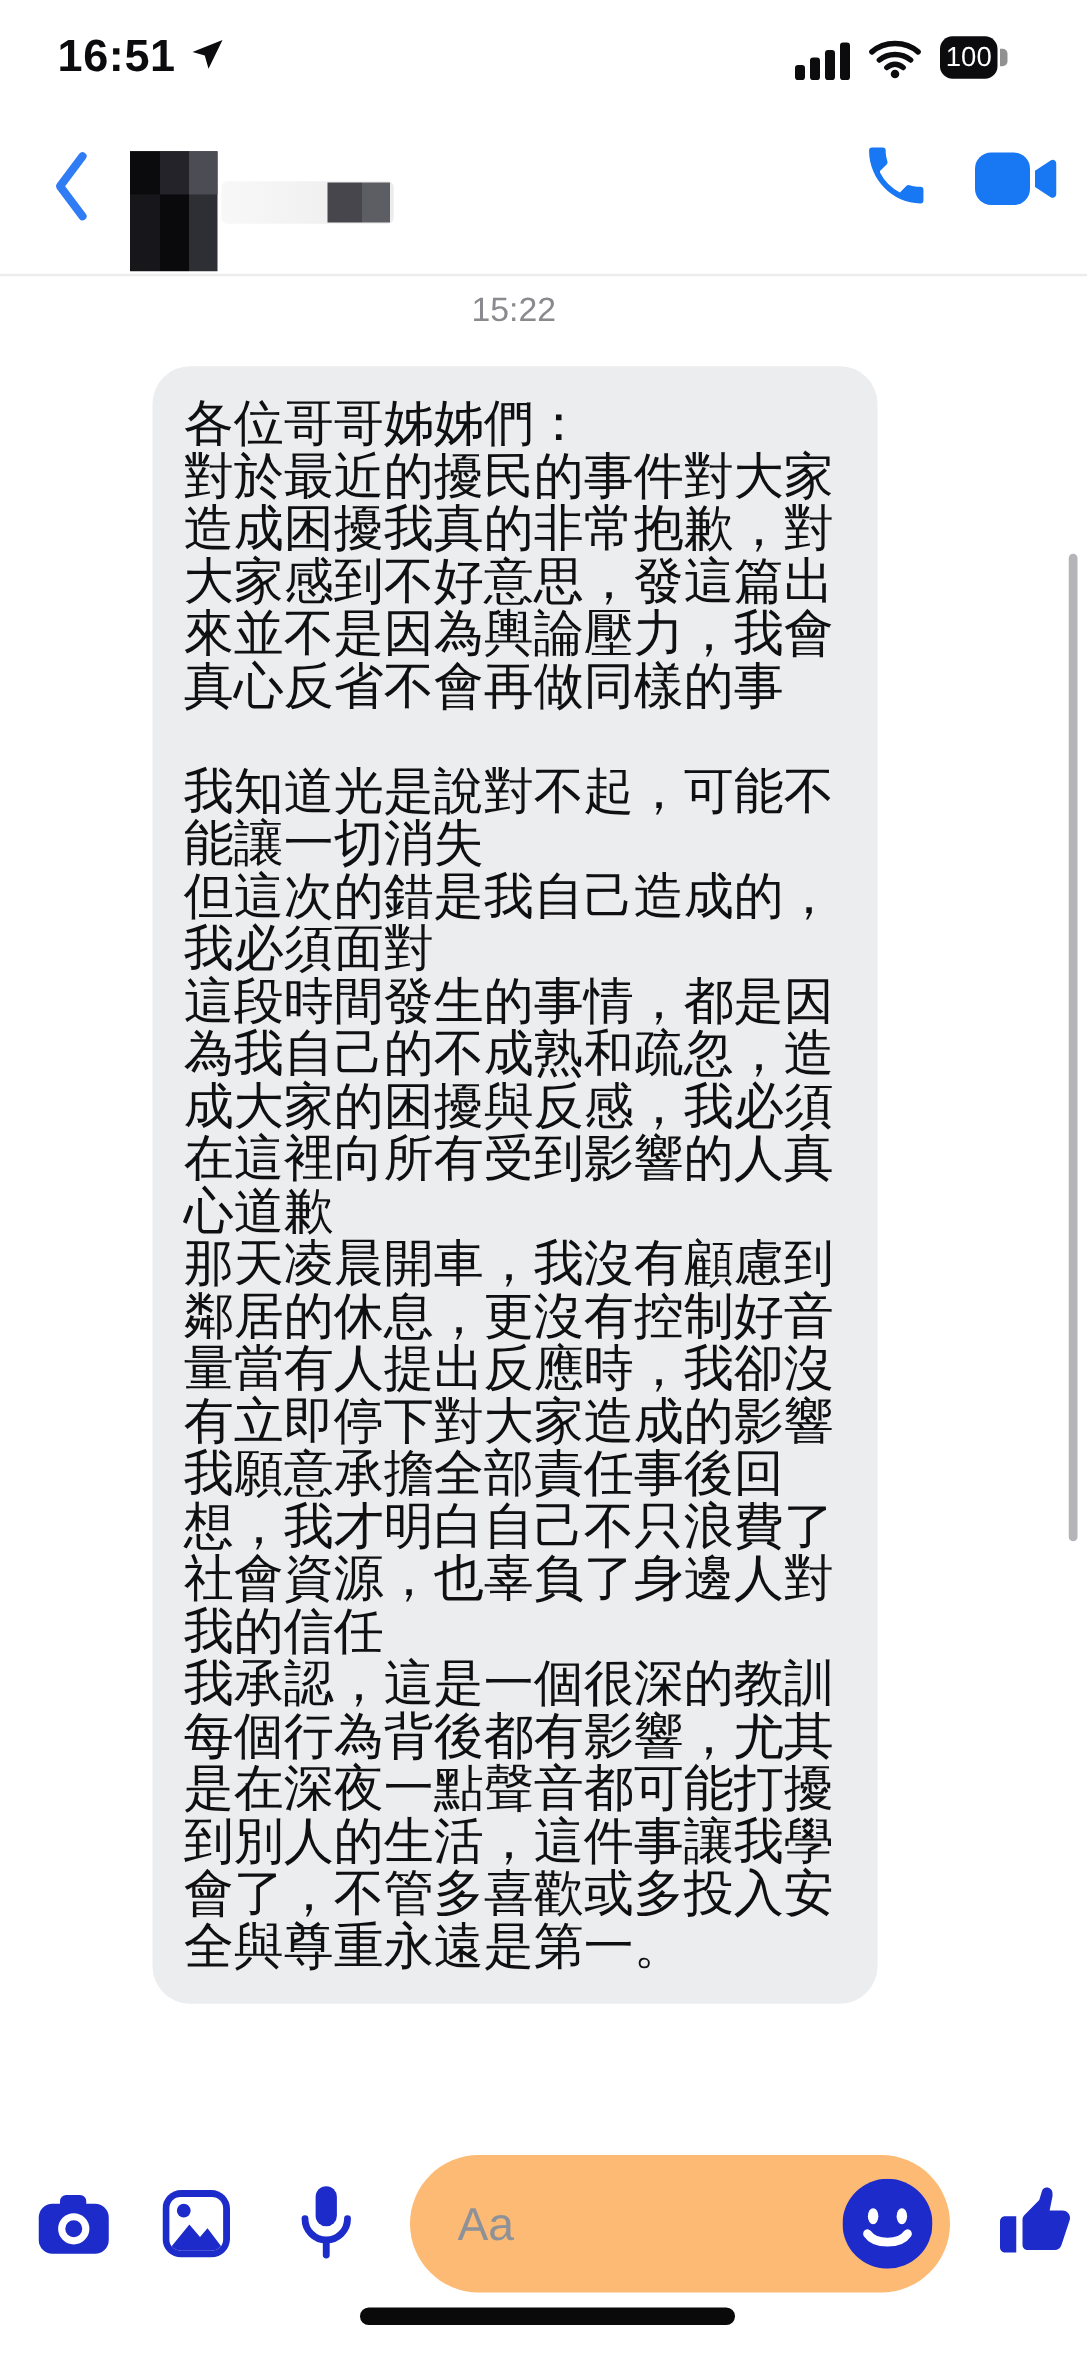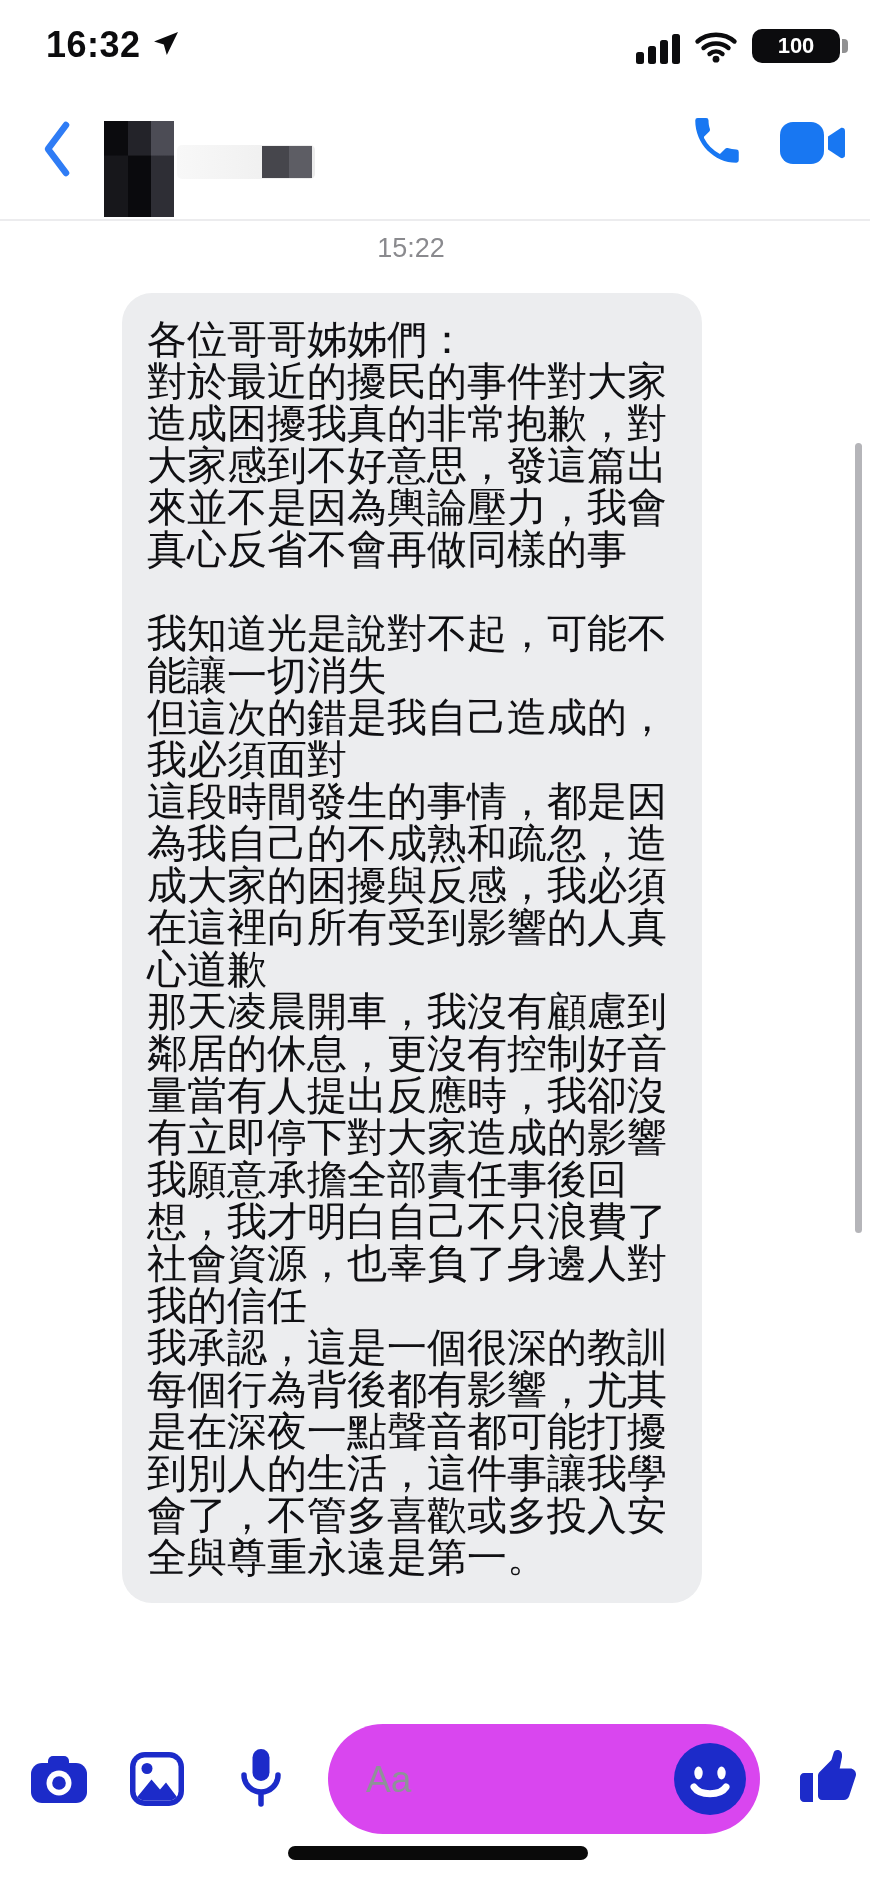--- a/index.html
+++ b/index.html
@@ -6,24 +6,24 @@
   .screen {
     position:relative; width:870px; height:1882px; overflow:hidden;
     background:#ffffff; font-family:"Liberation Sans", sans-serif;
   }
   
   .sb-time { position:absolute; left:46px; top:24px; font-size:36px; font-weight:700;
              color:#0c0c0e; letter-spacing:0.5px; }
   .sb-navarrow { position:absolute; left:152px; top:31px; }
   .sb-signal { position:absolute; left:636px; top:32px; }
   .sb-wifi { position:absolute; left:694px; top:31px; }
-  .sb-battery { position:absolute; left:752px; top:29px; width:88px; height:34px;
+  .sb-battery { position:absolute; left:752px; top:29px; width:46px; height:34px;
                 background:#0c0c0e; border-radius:10px; color:#ffffff;
                 display:flex; align-items:center; justify-content:center;
-                font-size:22px; font-weight:700; }
+                font-size:22px; font-weight:400; }
   .sb-battery-nub { position:absolute; right:-8px; top:10px; width:6px; height:14px;
                     background:rgba(12,12,14,.45); border-radius:0 4px 4px 0; }
   
   .hd-back { position:absolute; left:40px; top:118px; }
   .hd-avatar { position:absolute; left:104px; top:121px; width:70px; height:96px;
     background-image:
       linear-gradient(90deg,#0b0b0e 0 34%,#232329 34% 67%,#4c4c55 67% 100%),
       linear-gradient(90deg,#17171b 0 34%,#0a0a0d 34% 67%,#2e2e35 67% 100%);
     background-size:100% 36%, 100% 100%; background-repeat:no-repeat;
     background-position:top left, bottom left; }
@@ -44,37 +44,37 @@
   .bubble-text { font-size:40px; line-height:42px; color:#101013;
                  white-space:pre-wrap; line-break:strict; word-break:normal;
                  overflow-wrap:break-word; }
   .scrollbar { position:absolute; left:855px; top:443px; width:7px; height:790px;
                background:#b5b5b9; border-radius:4px; }
   
   .cp-cam   { position:absolute; left:30px;  top:1752px; }
   .cp-gal   { position:absolute; left:130px; top:1752px; }
   .cp-mic   { position:absolute; left:238px; top:1748px; }
   .cp-pill  { position:absolute; left:328px; top:1724px; width:432px; height:110px;
-              border-radius:55px; background:#d946ef; }
+              border-radius:55px; background:#fdba74; }
   .cp-input { position:absolute; left:36px; top:0; width:270px; height:110px;
               border:none; outline:none; background:transparent;
               font-family:"Liberation Sans", sans-serif;
               font-size:37px; color:#101013; }
   .cp-input::placeholder { color:#8E9298; opacity:1; }
   .cp-smiley{ position:absolute; right:14px; top:19px; width:72px; height:72px; }
   .cp-thumb { position:absolute; left:794px; top:1746px; }
   .home-indicator { position:absolute; left:288px; top:1846px; width:300px;
                     height:14px; border-radius:8px; background:#0a0a0a; }
 </style>
 </head>
 <body>
 
 <div class="screen">
 
-  <div class="sb-time">16:32</div>
+  <div class="sb-time">16:51</div>
   <div class="sb-navarrow">
     <svg width="27" height="27" viewBox="0 0 27 27">
         <path d="M26 1 L2 10.6 l9.8 2.8 L14.8 24 Z" fill="#0c0c0e"></path>
       </svg>
   </div>
   <div class="sb-signal">
     <svg width="46" height="32" viewBox="0 0 46 32">
       <rect x="0" y="20" width="8" height="12" rx="2.5" fill="#0c0c0e"></rect>
       <rect x="12" y="14" width="8" height="18" rx="2.5" fill="#0c0c0e"></rect>
       <rect x="24" y="8" width="8" height="24" rx="2.5" fill="#0c0c0e"></rect>

